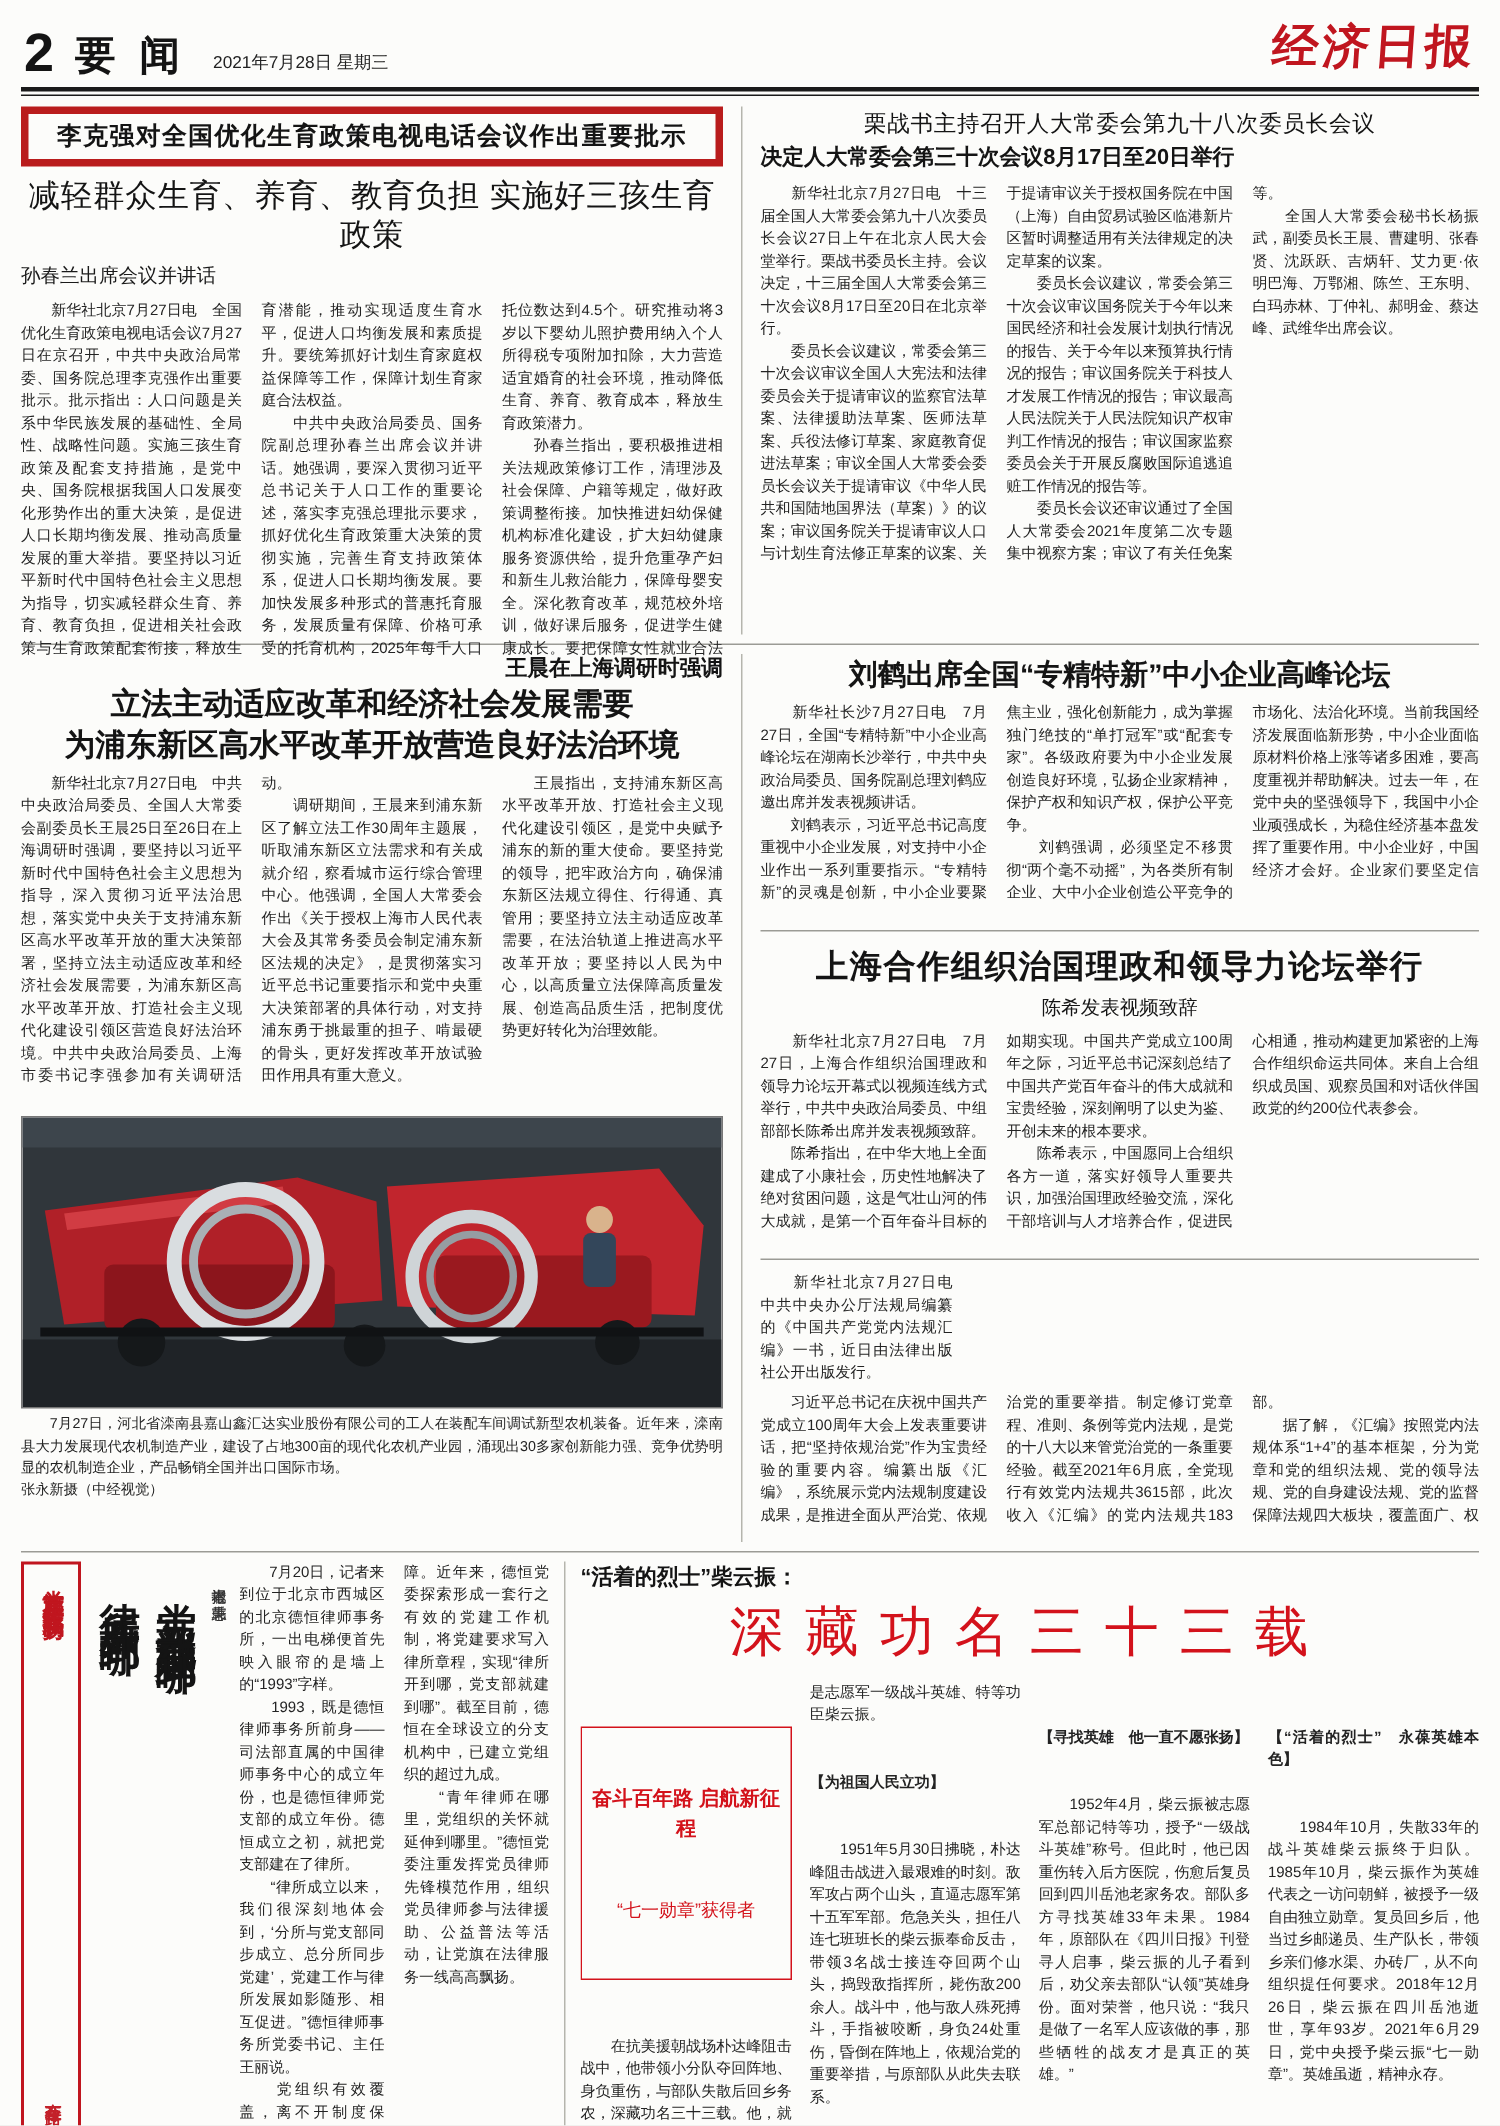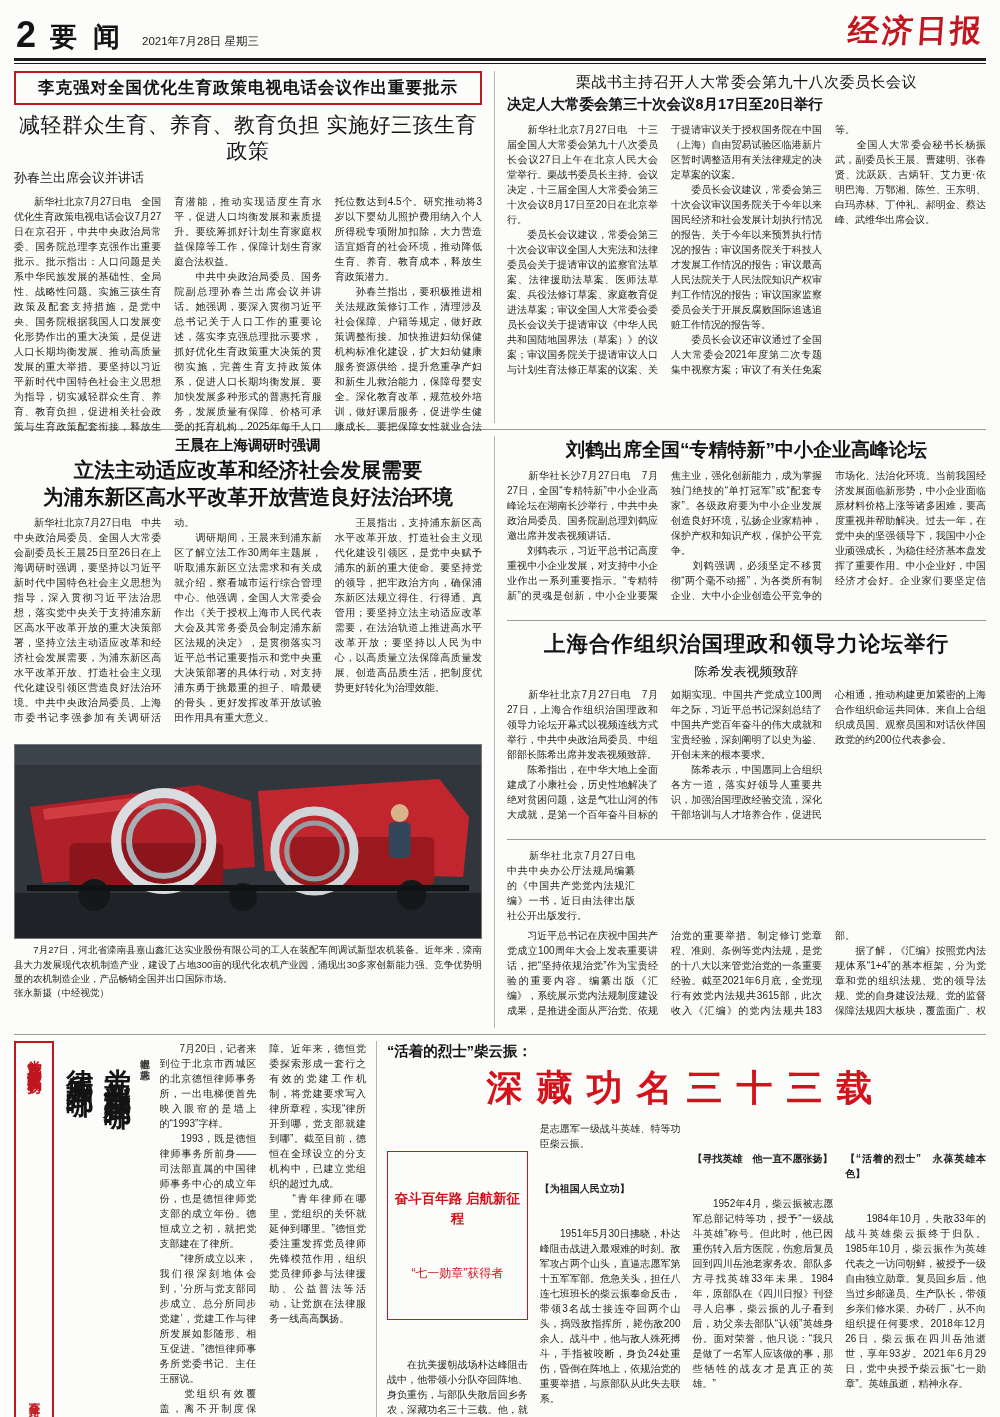--- a/index.html
+++ b/index.html
@@ -15,26 +15,26 @@
   .date-line { font-size:11.5px; margin-left:6px; padding-bottom:4px; color:#222; }
   .masthead { margin-left:auto; font-family:"Liberation Serif","DejaVu Serif",serif;
               font-size:31px; font-weight:bold; color:#c0161f; letter-spacing:3px;
               transform:skewX(-4deg); padding-bottom:1px; }
   .double-rule { border-top:3px solid #1a1a1a; border-bottom:1px solid #1a1a1a; height:6px; margin-bottom:7px; }
 
   .h-rule { border:none; border-top:1px solid #9b9b95; margin:6px 0; }
   .v-divider { width:1px; background:#b5b5ad; align-self:stretch; }
 
   
-  .kicker-box { border:2px solid #b91c1c; text-align:center; font-weight:bold;
+  .kicker-box { border:5px solid #b91c1c; text-align:center; font-weight:bold;
                 font-size:16.5px; padding:4px 2px; letter-spacing:1px; }
   .main-title { text-align:center; font-weight:normal; font-size:21px; letter-spacing:0.5px;
                 margin:7px 0 2px; line-height:1.25; }
   .sub-title { text-align:left; font-size:13px; margin:4px 0 7px; color:#1a1a1a; }
-  .kicker-line { text-align:center; font-weight:bold; font-size:14.5px; margin-bottom:2px; }
+  .kicker-line { text-align:right; font-weight:bold; font-size:14.5px; margin-bottom:2px; }
   .body-text { font-size:10px; line-height:1.5; text-align:justify; white-space:pre-wrap;
                color:#232323; overflow:hidden; column-fill:auto; }
   .cols-3 { column-count:3; column-gap:13px; }
   .cols-2 { column-count:2; column-gap:13px; }
   .cols-4 { column-count:4; column-gap:12px; }
 
   
   .top-section { display:flex; gap:12px; height:352px; }
   .top-left { width:468px; }
   .top-right { flex:1; }
@@ -73,21 +73,21 @@
   .banner-l1 { font-size:14.5px; letter-spacing:2px; }
   .banner-l2 { font-size:11px; letter-spacing:1px; opacity:0.95; }
   .law-title-wrap { display:flex; gap:4px; }
   .law-vtitle { writing-mode:vertical-lr; text-orientation:upright; font-weight:bold; font-size:27px;
                 line-height:1.25; letter-spacing:6px; padding-top:6px; }
   .law-byline { writing-mode:vertical-lr; text-orientation:upright; font-size:10px; color:#333; padding-top:10px; }
   .law-body { flex:1; height:100%; }
 
   .chai-block { flex:1; display:flex; flex-direction:column; }
   .chai-kicker { font-weight:bold; font-size:14.5px; margin:1px 0 2px; }
-  .chai-title { text-align:center; color:#d3121b; font-weight:bold; font-size:36px; letter-spacing:14px; margin:1px 0 8px; }
+  .chai-title { text-align:center; color:#d3121b; font-weight:normal; font-size:36px; letter-spacing:14px; margin:1px 0 8px; }
   .chai-body { height:296px; }
   .chai-badge { border:1.5px solid #d3121b; color:#d3121b; text-align:center; padding:7px 4px; margin-bottom:7px;
                 break-inside:avoid; }
   .chai-badge .b1 { font-weight:bold; font-size:13.5px; display:block; }
   .chai-badge .b2 { font-size:12px; display:block; margin-top:4px; }
   .chai-sub { font-weight:bold; white-space:pre-wrap; }
 </style>
 </head>
 <body>
 

